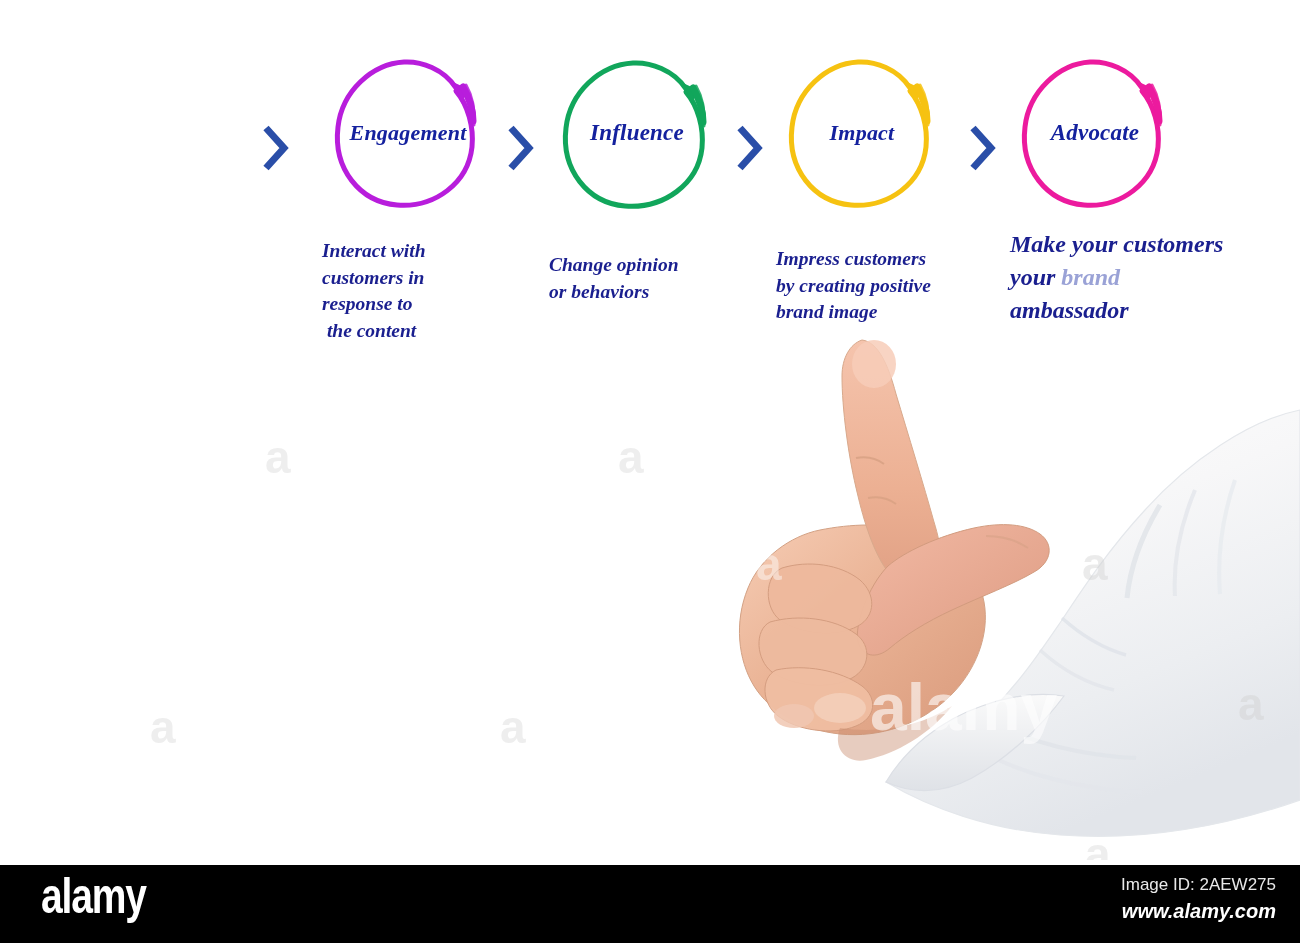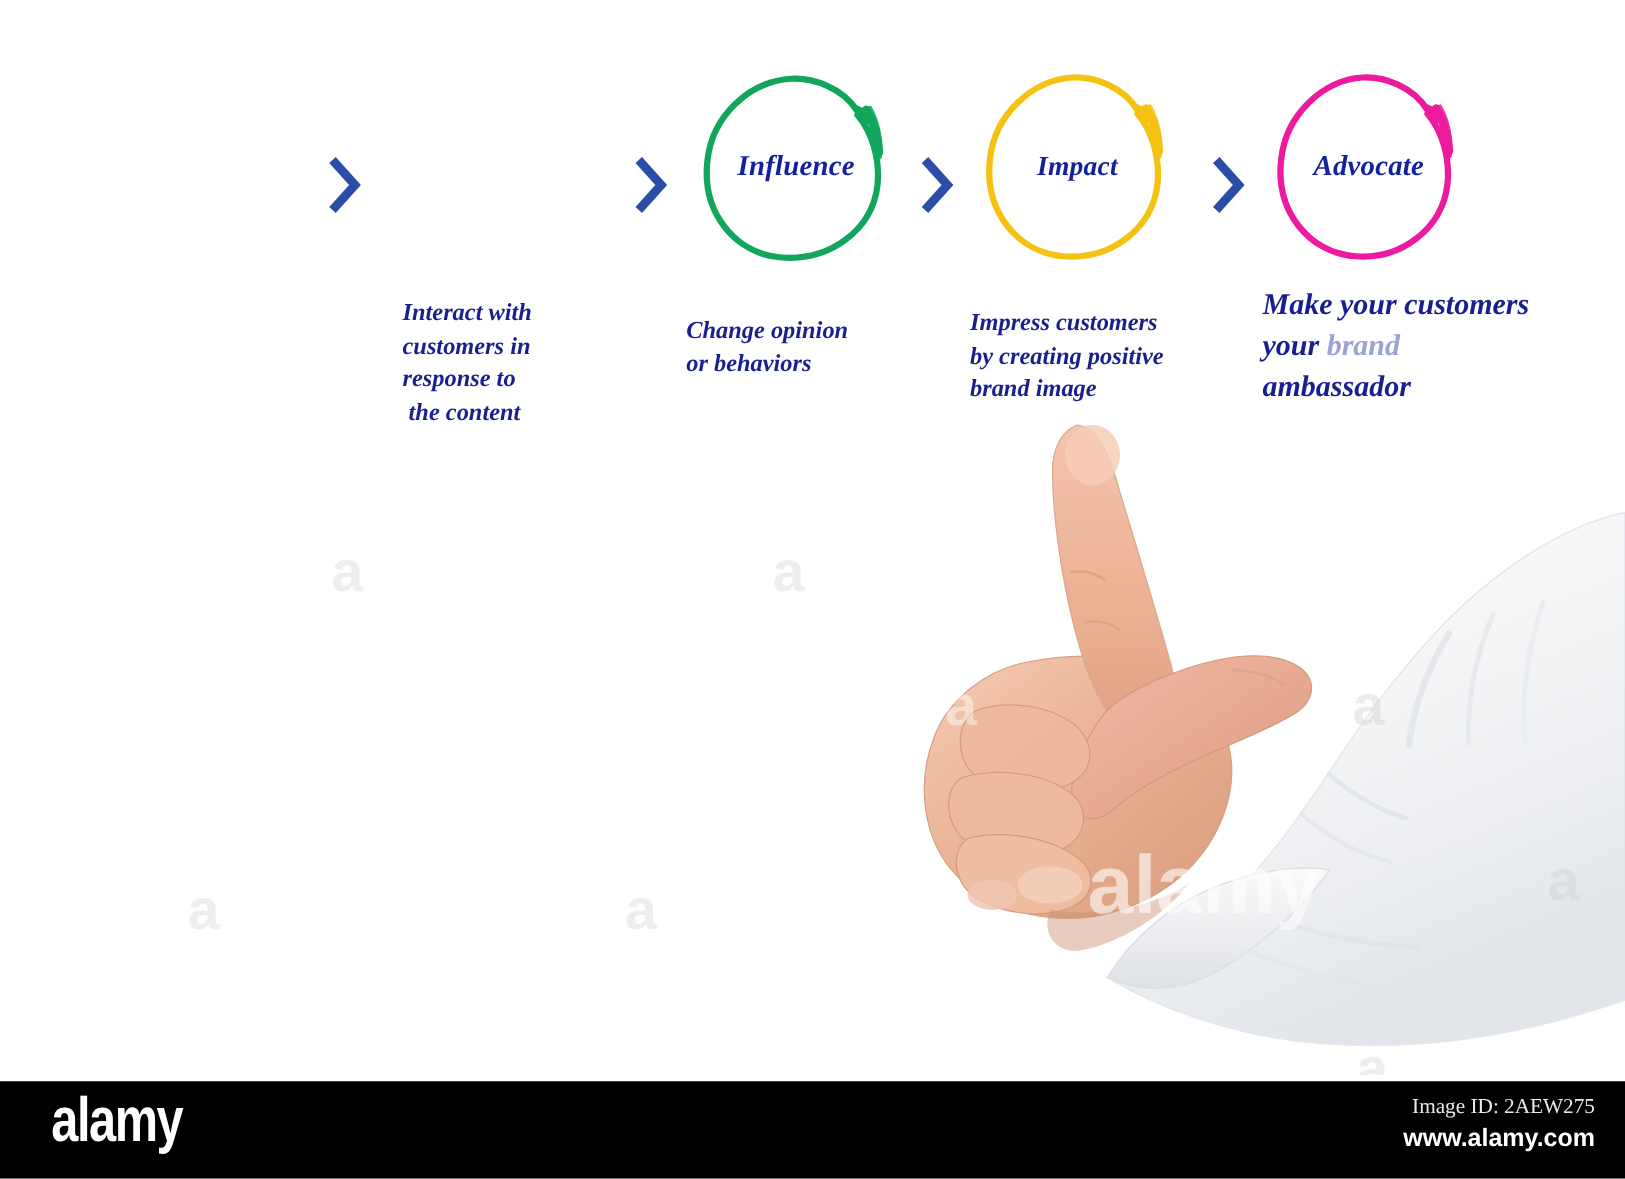--- a/index.html
+++ b/index.html
@@ -141,36 +141,37 @@
     color: #ffffff;
     letter-spacing: -1.5px;
     transform: scaleX(0.78);
     transform-origin: left top;
     line-height: 1;
   }
   #image-id {
     position: absolute;
     right: 24px;
     top: 10px;
-    font-family: Liberation Serif, serif;
+    font-family: Liberation Sans, sans-serif;
     font-size: 17px;
     color: #e9e9e9;
     text-align: right;
     white-space: nowrap;
   }
   #alamy-url {
     position: absolute;
     right: 24px;
     top: 35px;
     font-family: "Liberation Sans", sans-serif;
     font-weight: 700;
     font-size: 20px;
     color: #ffffff;
     text-align: right;
     white-space: nowrap;
+    font-style: italic;
   }
 
   
   .wm-a {
     position: absolute;
     font-family: "Liberation Sans", sans-serif;
     font-weight: 700;
     color: rgba(160,160,160,0.18);
     pointer-events: none;
     user-select: none;
@@ -180,20 +181,29 @@
 <body>
 
 <div id="canvas">
 
 
   <svg class="chevron" id="chev-0" viewBox="0 0 34 56">
     <polyline points="8,8 26,28 8,48" fill="none" stroke="#2a4ea8" stroke-width="7" stroke-linecap="butt" stroke-linejoin="miter"></polyline>
   </svg>
 
   <div class="stage" id="stage-1">
+    <div class="circle-wrap">
+      <svg class="circle-svg" viewBox="0 0 172 170">
+        <path d="M134 40 C 122 21, 99 13, 82 14 C 50 16, 20 43, 16 79 C 11 121, 38 154, 75 157 C 113 160, 146 135, 150 99 C 152 79, 146 57, 134 43" fill="none" stroke="#b81ddc" stroke-width="5" stroke-linecap="round"></path>
+        <path d="M144 37 C151 49, 153 63, 152 77" fill="none" stroke="#b81ddc" stroke-width="3" stroke-linecap="round" opacity="0.85"></path>
+        <path d="M131 34 L146 41 L140 56 Z" fill="#b81ddc"></path>
+        <path d="M141 39 C148 51, 151 61, 151 73" fill="none" stroke="#b81ddc" stroke-width="7" stroke-linecap="round"></path>
+      </svg>
+      <div class="circle-label">Engagement</div>
+    </div>
     <div class="stage-desc">
       <span>Interact with</span><br>
       <span>customers in</span><br>
       <span>response to</span><br>
       &nbsp;<span>the content</span>
     </div>
   </div>
 
   <svg class="chevron" id="chev-1" viewBox="0 0 34 56">
     <polyline points="8,8 26,28 8,48" fill="none" stroke="#2a4ea8" stroke-width="7" stroke-linecap="butt" stroke-linejoin="miter"></polyline>

